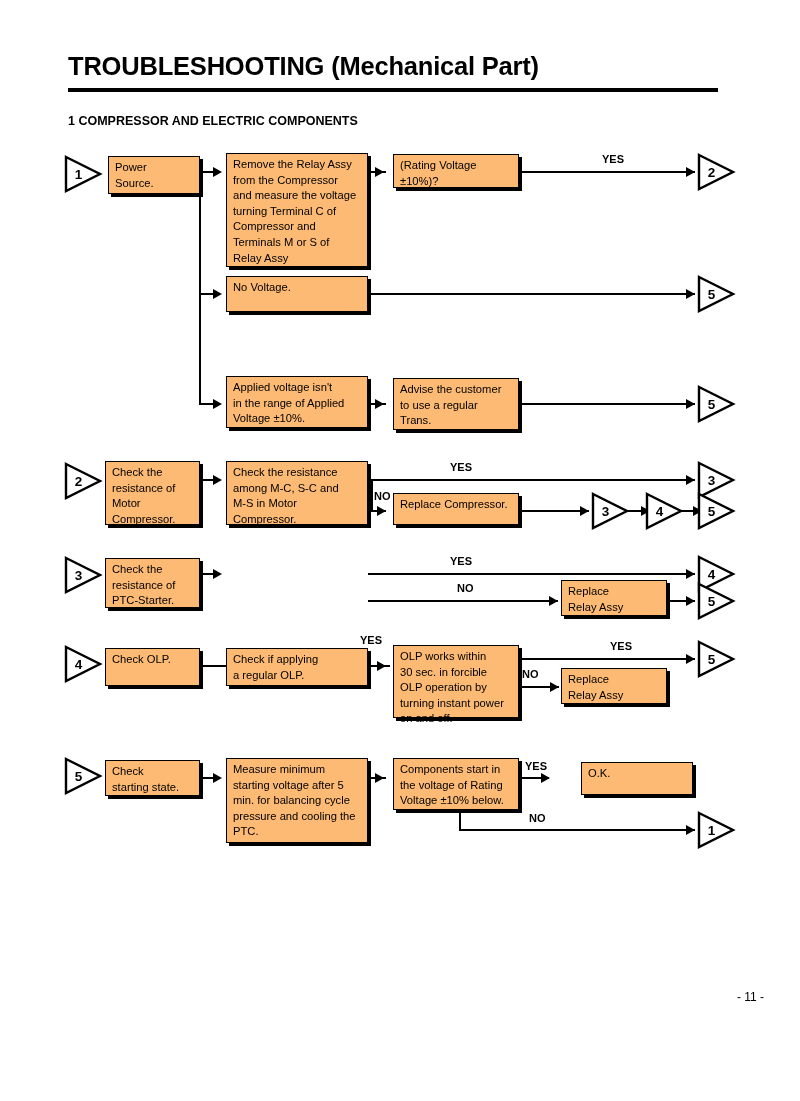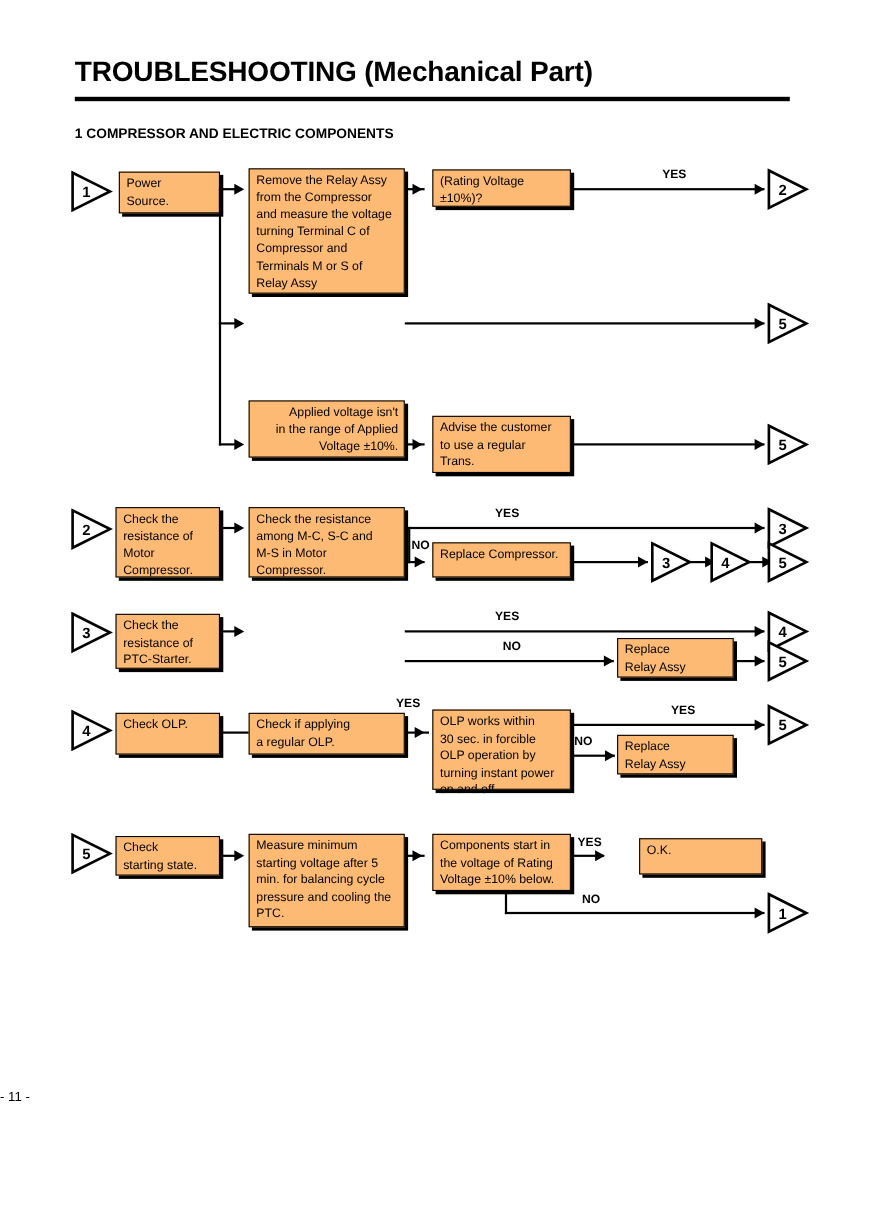--- a/index.html
+++ b/index.html
@@ -103,21 +103,21 @@
     font-weight: bold;
     white-space: nowrap;
   }
 
   
   .footer {
     position: absolute;
     left: 0;
     top: 990px;
     width: 764px;
-    text-align: left;
+    text-align: right;
     font-size: 12px;
   }
 </style>
 </head>
 <body>
 
 <div class="page-title">TROUBLESHOOTING (Mechanical Part)</div>
 <div class="title-rule"></div>
 <div class="section-heading">1 COMPRESSOR AND ELECTRIC COMPONENTS</div>
 
@@ -170,30 +170,33 @@
   <div class="hline" style="left:519px; top:171px; width:176px;"></div>
   <div class="arrow-r" style="left:686px; top:167px;"></div>
   <div class="blabel" style="left:602px; top:153px;">YES</div>
   <div class="ref" style="left:697px; top:153px;">
     <svg viewBox="0 0 40 38">
         <polygon points="2,2 36,19 2,36" fill="#fff" stroke="#000" stroke-width="2.4"></polygon>
       </svg>
     <div class="num">2</div>
   </div>
 
+  <div class="node" style="left:226px; top:276px; width:142px; height:36px;">
+    <span>No Voltage.</span>
+  </div>
   <div class="hline" style="left:368px; top:293px; width:327px;"></div>
   <div class="arrow-r" style="left:686px; top:289px;"></div>
   <div class="ref" style="left:697px; top:275px;">
     <svg viewBox="0 0 40 38">
         <polygon points="2,2 36,19 2,36" fill="#fff" stroke="#000" stroke-width="2.4"></polygon>
       </svg>
     <div class="num">5</div>
   </div>
 
-  <div class="node" style="left:226px; top:364px; width:142px; height:52px;text-align:right;">
+  <div class="node" style="left:226px; top:376px; width:142px; height:52px;">
     <span>
         <span>Applied voltage isn't</span>
         <span>in the range of Applied</span>
         <span>Voltage ±10%.</span>
       </span>
   </div>
   <div class="hline" style="left:368px; top:403px; width:18px;"></div>
   <div class="arrow-r" style="left:375px; top:399px;"></div>
 
   <div class="node" style="left:393px; top:378px; width:126px; height:52px;">

